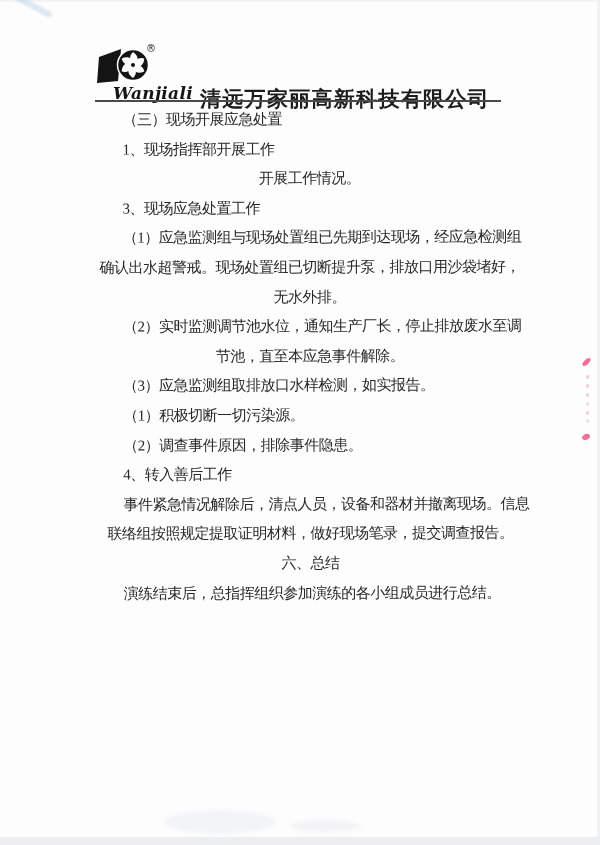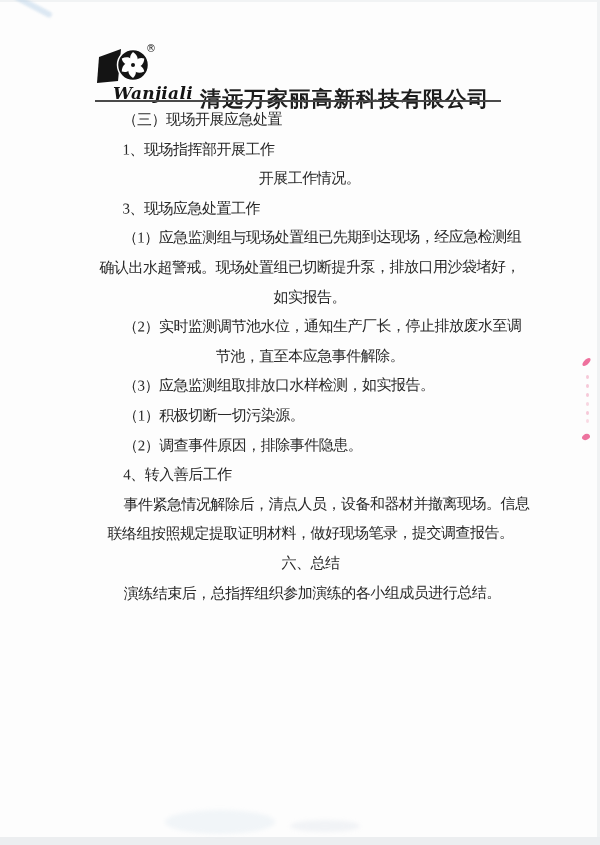--- a/index.html
+++ b/index.html
@@ -113,21 +113,21 @@
     <div class="header-rule"></div>
   </header>
 
   <main class="doc-body">
       <div class="line i1">（三）现场开展应急处置</div>
       <div class="line i1">1、现场指挥部开展工作</div>
       <div class="line i0">开展工作情况。</div>
       <div class="line i1">3、现场应急处置工作</div>
       <div class="line i1">（1）应急监测组与现场处置组已先期到达现场，经应急检测组</div>
       <div class="line i0">确认出水超警戒。现场处置组已切断提升泵，排放口用沙袋堵好，</div>
-      <div class="line i0">如实报告。</div>
+      <div class="line i0">无水外排。</div>
       <div class="line i1">（2）实时监测调节池水位，通知生产厂长，停止排放废水至调</div>
       <div class="line i0">节池，直至本应急事件解除。</div>
       <div class="line i1">（3）应急监测组取排放口水样检测，如实报告。</div>
       <div class="line i1">（1）积极切断一切污染源。</div>
       <div class="line i1">（2）调查事件原因，排除事件隐患。</div>
       <div class="line i1">4、转入善后工作</div>
       <div class="line i1">事件紧急情况解除后，清点人员，设备和器材并撤离现场。信息</div>
       <div class="line i0">联络组按照规定提取证明材料，做好现场笔录，提交调查报告。</div>
       <div class="line i0">六、总结</div>
       <div class="line i1">演练结束后，总指挥组织参加演练的各小组成员进行总结。</div>

